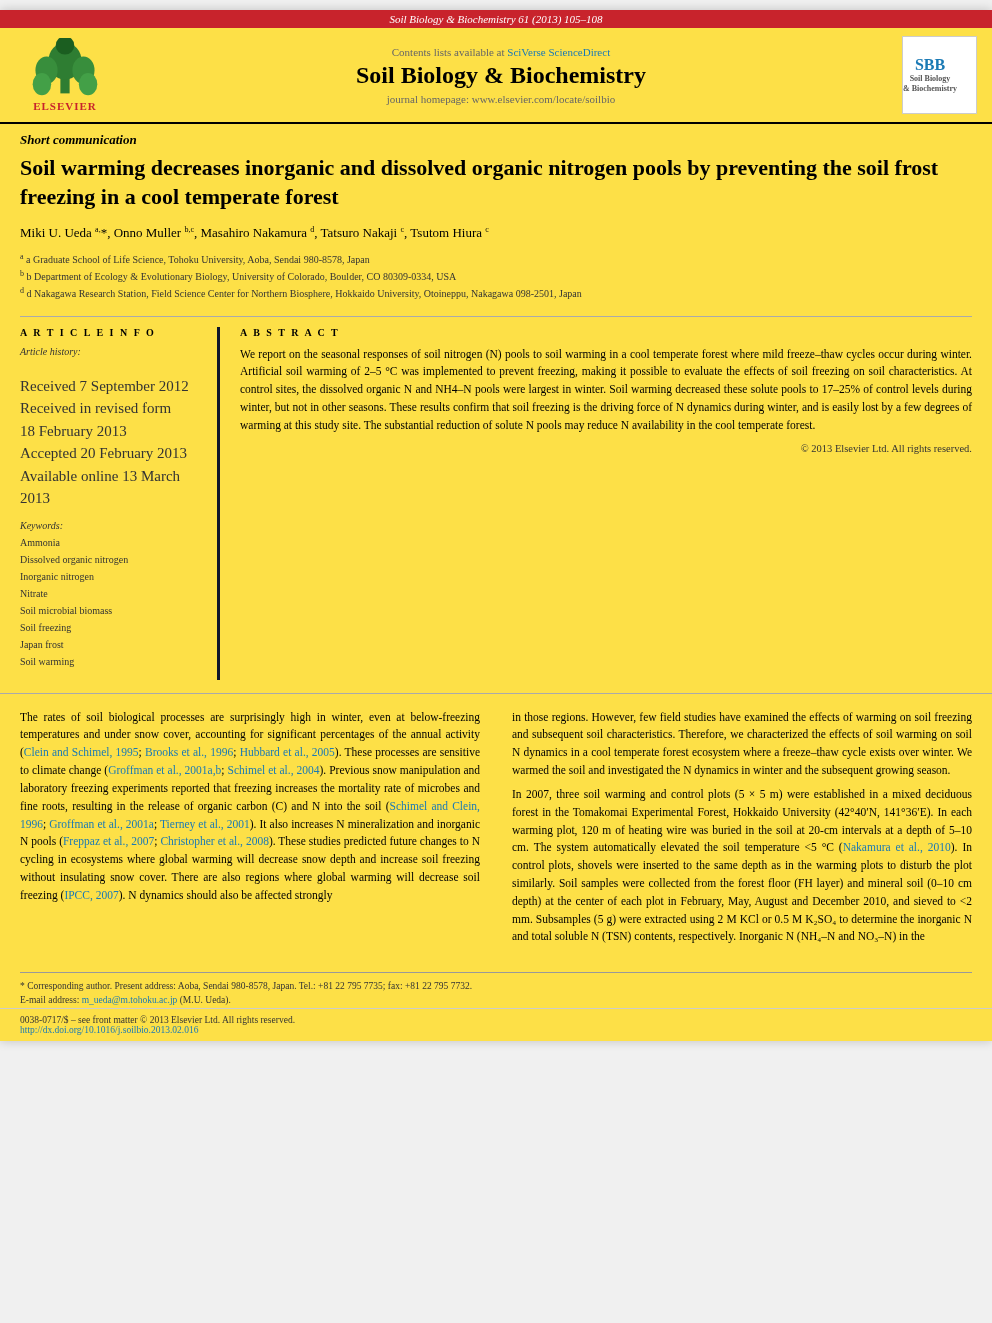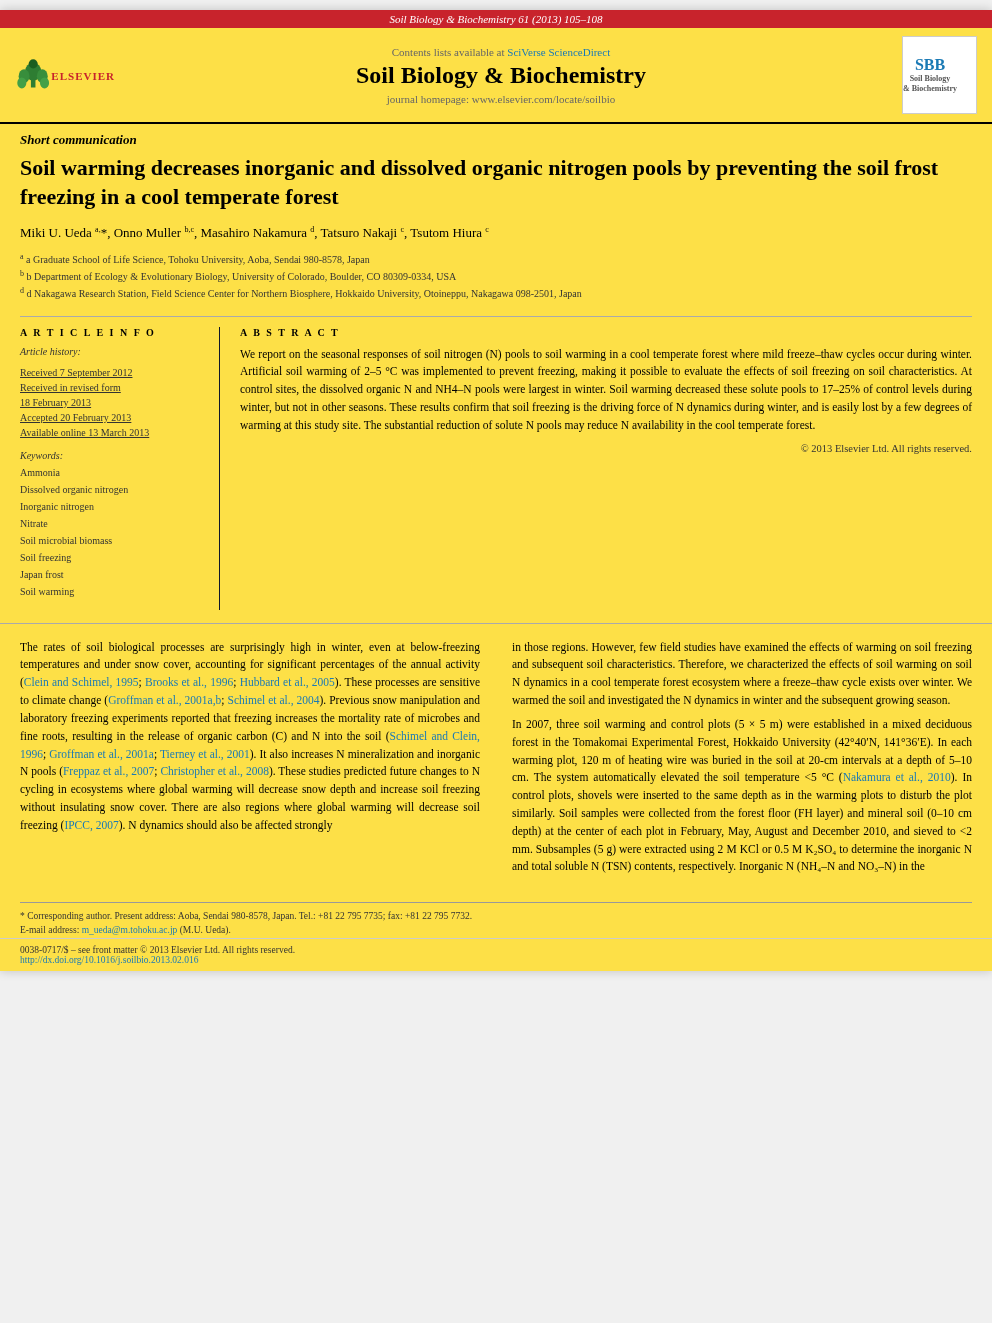--- a/index.html
+++ b/index.html
@@ -29,21 +29,21 @@
     .header-section {
       display: flex;
       align-items: center;
       border-bottom: 2px solid #000;
       padding: 8px 15px;
     }
     .elsevier-logo {
       width: 100px;
       flex-shrink: 0;
       display: flex;
-      flex-direction: row;
+      flex-direction: column;
       align-items: center;
     }
     .elsevier-tree {
       width: 80px;
       height: 60px;
     }
     .elsevier-text {
       font-size: 11px;
       color: #c8232c;
       font-weight: bold;
@@ -124,45 +124,44 @@
     }
     .two-col {
       display: flex;
       padding: 5px 20px;
       gap: 20px;
     }
     .left-col {
       width: 200px;
       flex-shrink: 0;
       padding-right: 10px;
-      border-right: 1px solid #0f172a;
+      border-right: 3px solid #0f172a;
     }
     .right-col {
       flex: 1;
     }
     .section-heading {
       font-size: 10px;
       letter-spacing: 2px;
       text-transform: uppercase;
       font-weight: bold;
       margin-bottom: 8px;
       color: #000;
     }
     .article-info-group { margin-bottom: 10px; }
     .info-label {
       font-size: 10px;
       font-style: italic;
       color: #333;
-      margin-bottom: 8px;
+      margin-bottom: 18px;
     }
     .info-value {
-      font-size: 10px;
+      font-size: 15px;
       color: #333;
       line-height: 1.5;
-      text-decoration: underline;
     }
     .keywords-title {
       font-size: 10px;
       font-style: italic;
       color: #333;
       margin-bottom: 3px;
       margin-top: 8px;
     }
     .keyword-item {
       font-size: 10px;

